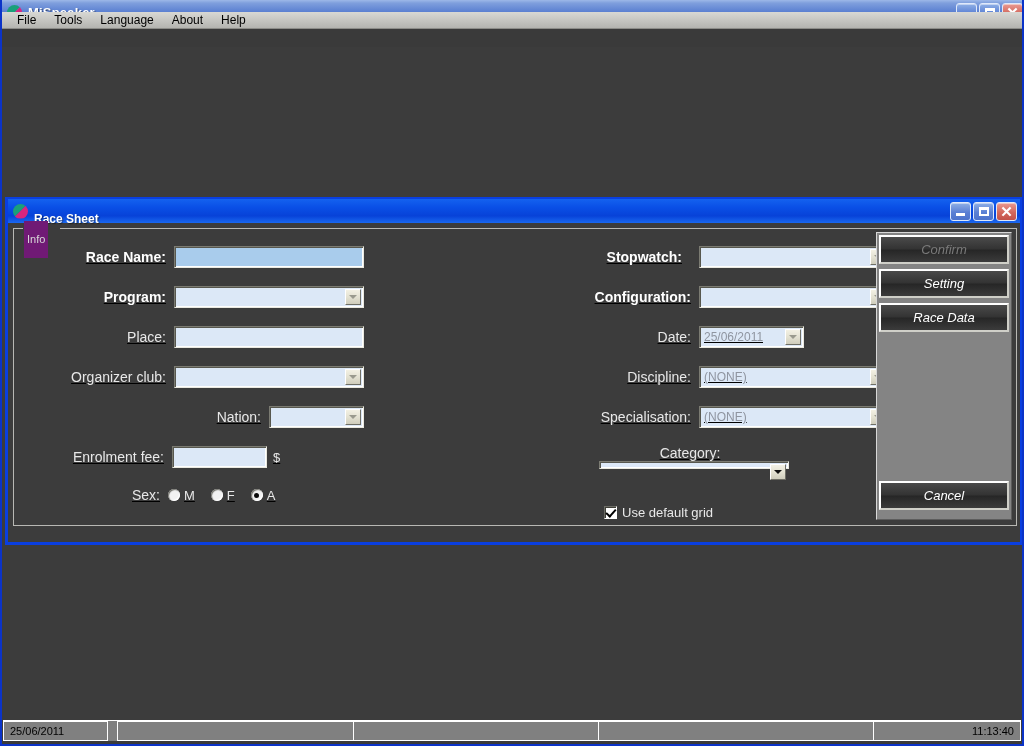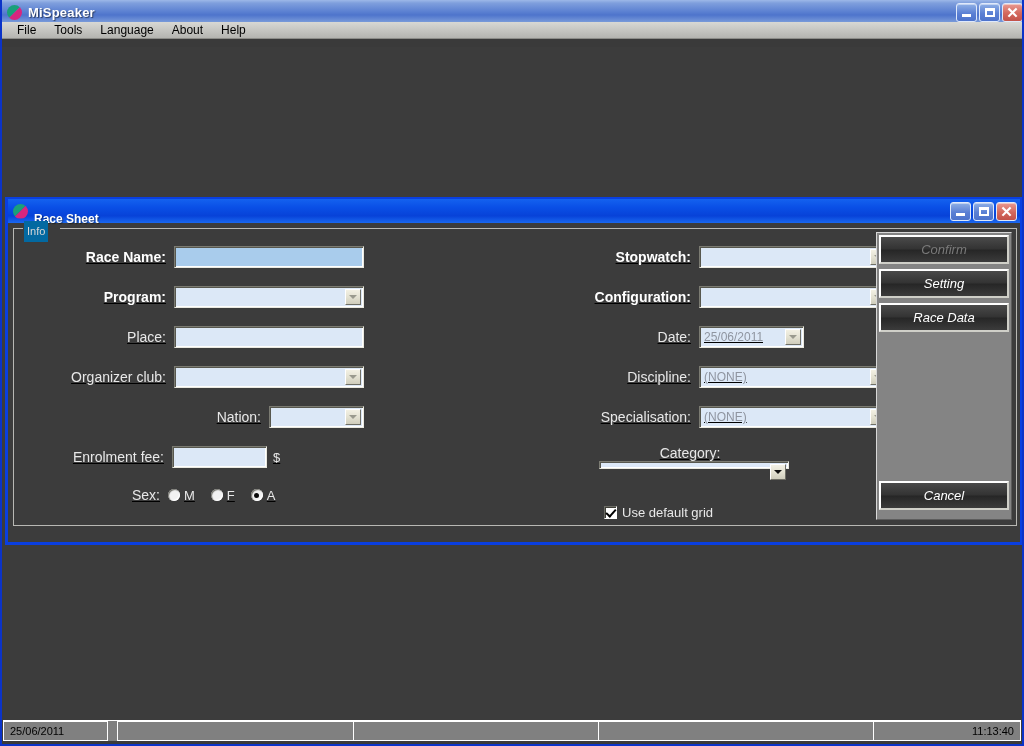--- a/index.html
+++ b/index.html
@@ -58,21 +58,21 @@
     border: 2px solid #fff; border-top-width: 3px;
   }
   .win-btn .gl-close {
     position: absolute; left: 0; top: -1px; width: 100%;
     text-align: center; color: #fff; font-size: 15px; font-weight: bold;
     line-height: 19px; font-family: "Liberation Sans", sans-serif;
   }
 
   
   #menubar {
-    position: absolute; left: 0; top: 22px;
+    position: absolute; left: 0; top: 12px;
     width: 1020px; height: 17px;
     background: linear-gradient(to bottom, #d8d8d4 0%, #c6c6c2 50%, #b4b4b0 100%);
     border-bottom: 1px solid #8c8c88;
     display: flex; align-items: center; padding-left: 6px;
   }
   .menu-item {
     font-size: 12px; color: #000; padding: 2px 9px 3px 9px;
     line-height: 14px; cursor: default;
   }
 
@@ -156,22 +156,22 @@
   #info-group .gb-top-left {
     position: absolute; left: -1px; top: 0; width: 10px; height: 1px;
     background: #b8b8b4;
   }
   #info-group .gb-top-right {
     position: absolute; left: 46px; top: 0; right: -1px; height: 1px;
     background: #b8b8b4;
   }
   #info-group .gb-legend {
     position: absolute; left: 10px; top: -7px;
-    font-size: 11px; color: #d8d8d8; background: #0369a1;
-    padding: 4px 3px; line-height: 13px;
+    font-size: 11px; color: #d8d8d8; background: #701a75;
+    padding: 12px 3px; line-height: 13px;
   }
 
   
   .form-row { position: absolute; display: flex; align-items: center; height: 24px; text-decoration: underline; }
   .form-label {
     font-size: 14px; color: #e8e8e8; text-align: right;
     white-space: nowrap; padding-right: 8px;
   }
   .form-label.bold { font-weight: bold; color: #ffffff; }
 
@@ -393,21 +393,21 @@
             <span class="radio-dot"></span>
             <span class="radio-label">F</span>
           </span>
           <span class="radio-item checked">
             <span class="radio-dot"></span>
             <span class="radio-label">A</span>
           </span>
         </span>
       </div>
 
-      <div class="form-row" style="left:485px; top:17px; width:390px; justify-content:flex-end;">
+      <div class="form-row" style="left:485px; top:17px; width:390px; justify-content:flex-end;gap:9px;">
         <span class="form-label bold">Stopwatch:</span>
         <span class="ctl" style="width:190px;">
           <span class="ctl-text"></span>
           <span class="combo-arrow">
               <i></i>
             </span>
         </span>
       </div>
 
       <div class="form-row" style="left:485px; top:57px; width:390px; justify-content:flex-end;">

